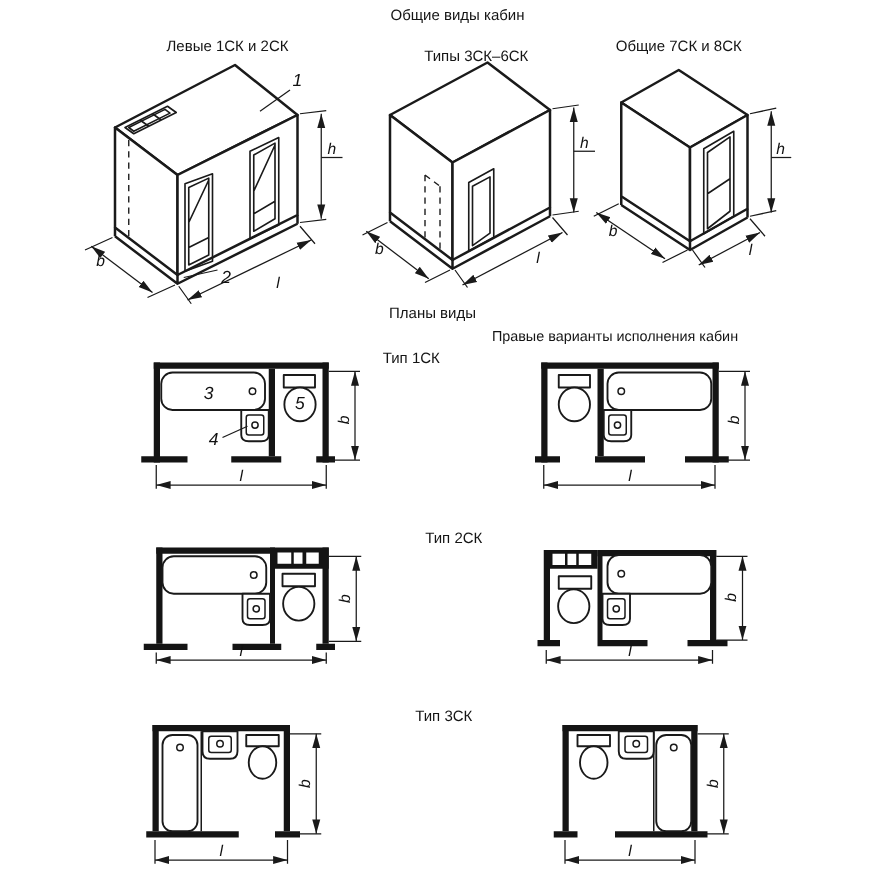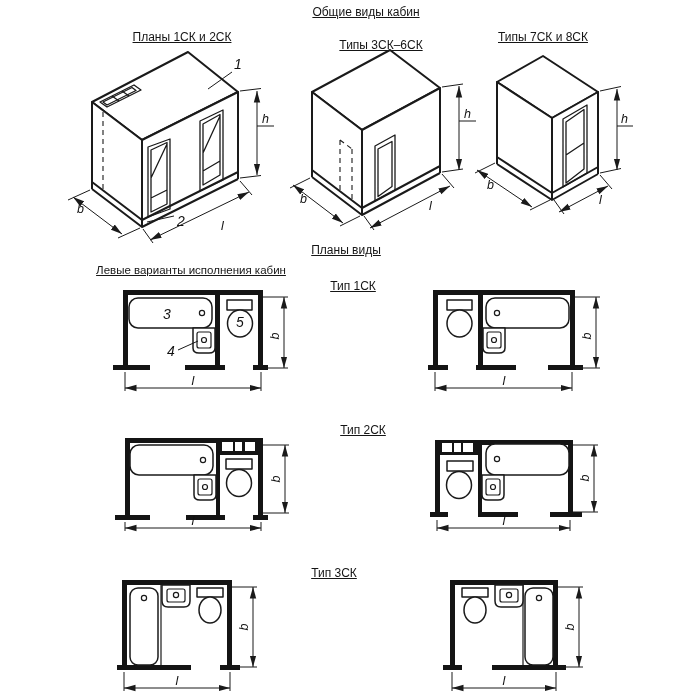--- a/index.html
+++ b/index.html
@@ -1,18 +1,18 @@
 <!DOCTYPE html>
 <html><head>
 <meta charset="utf-8">
 <style>
   html,body{margin:0;padding:0;background:#fff;}
   #page{position:relative;width:700px;height:700px;background:#ffffff;overflow:hidden;
         font-family:"Liberation Sans",sans-serif;color:#151515;}
-  .cap{position:absolute;transform:translateX(-50%);font-size:12px;white-space:nowrap;color:#151515;text-decoration:underline;}
+  .cap{position:absolute;transform:translateX(-50%);font-size:12px;white-space:nowrap;color:#151515;}
   svg{position:absolute;overflow:visible;}
   .e  {fill:#ffffff;stroke:#1a1a1a;stroke-width:2;stroke-linejoin:round;}
   .tn {fill:none;stroke:#1a1a1a;stroke-width:1.3;stroke-linejoin:round;}
   .tk {fill:none;stroke:#1a1a1a;stroke-width:2;stroke-linejoin:round;}
   .dsh{fill:none;stroke:#1a1a1a;stroke-width:1.1;stroke-dasharray:5 4;}
   .dln{fill:none;stroke:#1a1a1a;stroke-width:1;}
   .arr{marker-start:url(#arr);marker-end:url(#arr);}
   .wl {fill:#141414;stroke:none;}
   .fx {fill:#ffffff;stroke:#1a1a1a;stroke-width:1.5;stroke-linejoin:round;}
   .fxt{fill:#ffffff;stroke:#1a1a1a;stroke-width:1.2;}
@@ -27,28 +27,28 @@
 
   <svg width="0" height="0" style="position:absolute">
     <defs>
       <marker id="arr" viewBox="0 0 12 8" refX="11.5" refY="4" markerWidth="12" markerHeight="8" orient="auto-start-reverse" markerUnits="userSpaceOnUse">
         <path d="M11.5,4 L0,0.8 L0,7.2 Z" fill="#1a1a1a"></path>
       </marker>
     </defs>
   </svg>
 
   <div class="cap" style="left:366px;top:5px">Общие виды кабин</div>
-  <div class="cap" style="left:182px;top:30px">Планы 1СК и 2СК</div>
+  <div class="cap" style="left:182px;top:30px">Левые 1СК и 2СК</div>
   <div class="cap" style="left:381px;top:38px">Типы 3СК–6СК</div>
-  <div class="cap" style="left:543px;top:30px">Типы 7СК и 8СК</div>
+  <div class="cap" style="left:543px;top:30px">Общие 7СК и 8СК</div>
   <div class="cap" style="left:346px;top:243px">Планы виды</div>
-  <div class="cap" style="left:191px;top:264px;font-size:11.5px">Левые варианты исполнения кабин</div>
-  <div class="cap" style="left:353px;top:279px">Тип 1СК</div>
+  <div class="cap" style="left:492px;top:264px;font-size:11.5px">Правые варианты исполнения кабин</div>
+  <div class="cap" style="left:329px;top:279px">Тип 1СК</div>
   <div class="cap" style="left:363px;top:423px">Тип 2СК</div>
-  <div class="cap" style="left:334px;top:566px">Тип 3СК</div>
+  <div class="cap" style="left:355px;top:566px">Тип 3СК</div>
 
   <svg style="left:60px;top:50px" width="230" height="195" viewBox="0 0 230 195">
     <g>
       <polygon class="e" points="32,52 128,2 178,42 82,90"></polygon>
       <polygon class="e" points="32,52 82,90 82,170 32,132"></polygon>
       <polygon class="e" points="82,90 178,42 178,122 82,170"></polygon>
       <path class="tk" d="M32,132 V139 M82,170 V177 M178,122 V129 M32,139 L82,177 L178,129"></path>
       <path class="dsh" d="M43,62 V140"></path>
     </g>
     <g>

